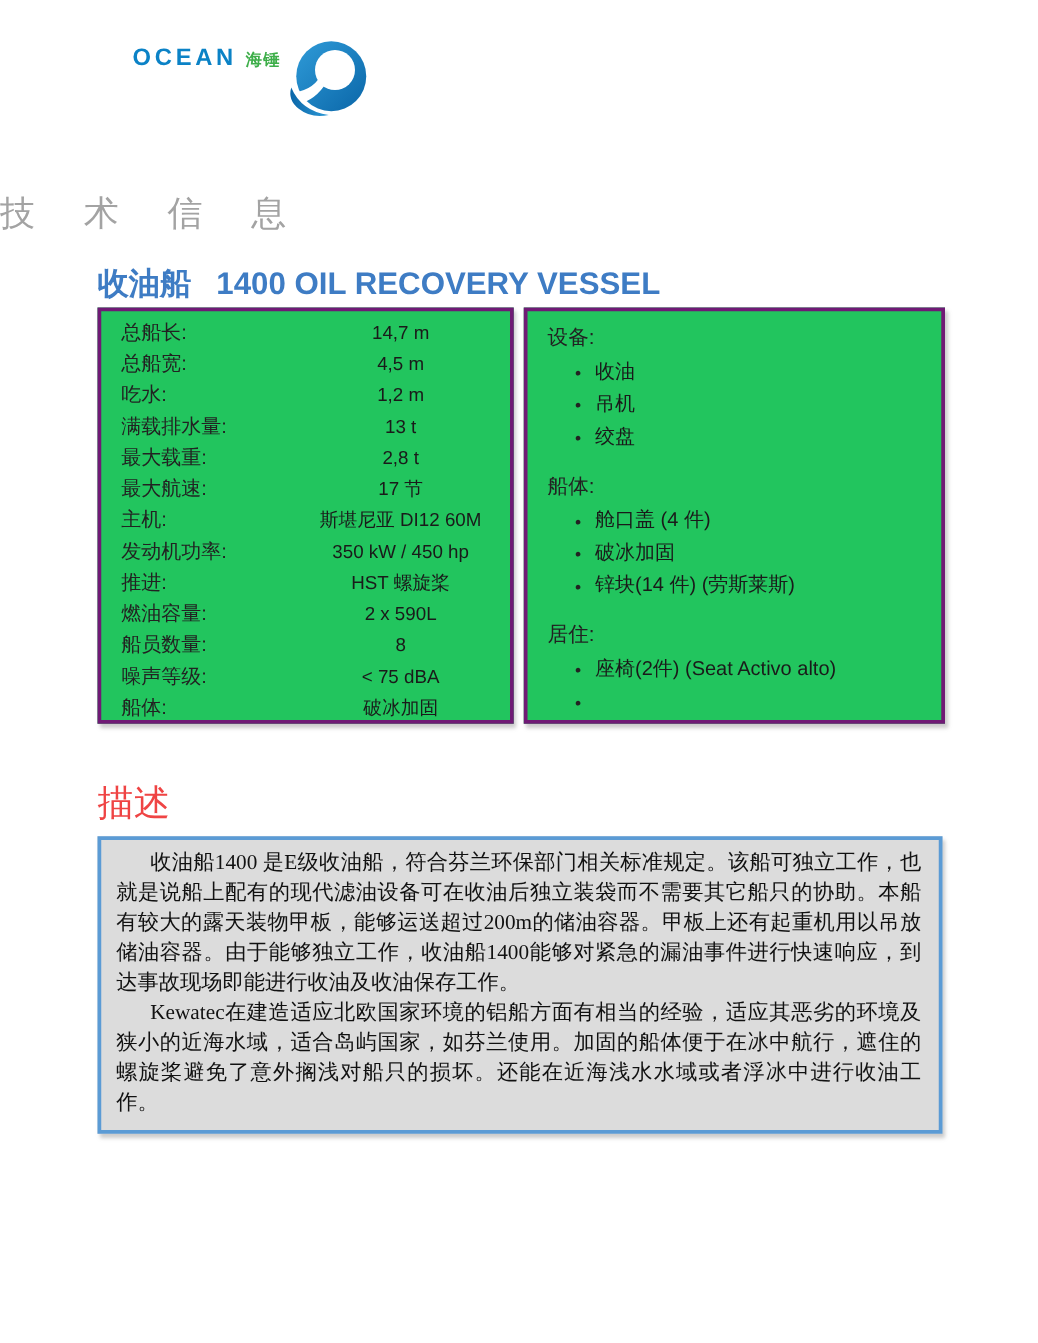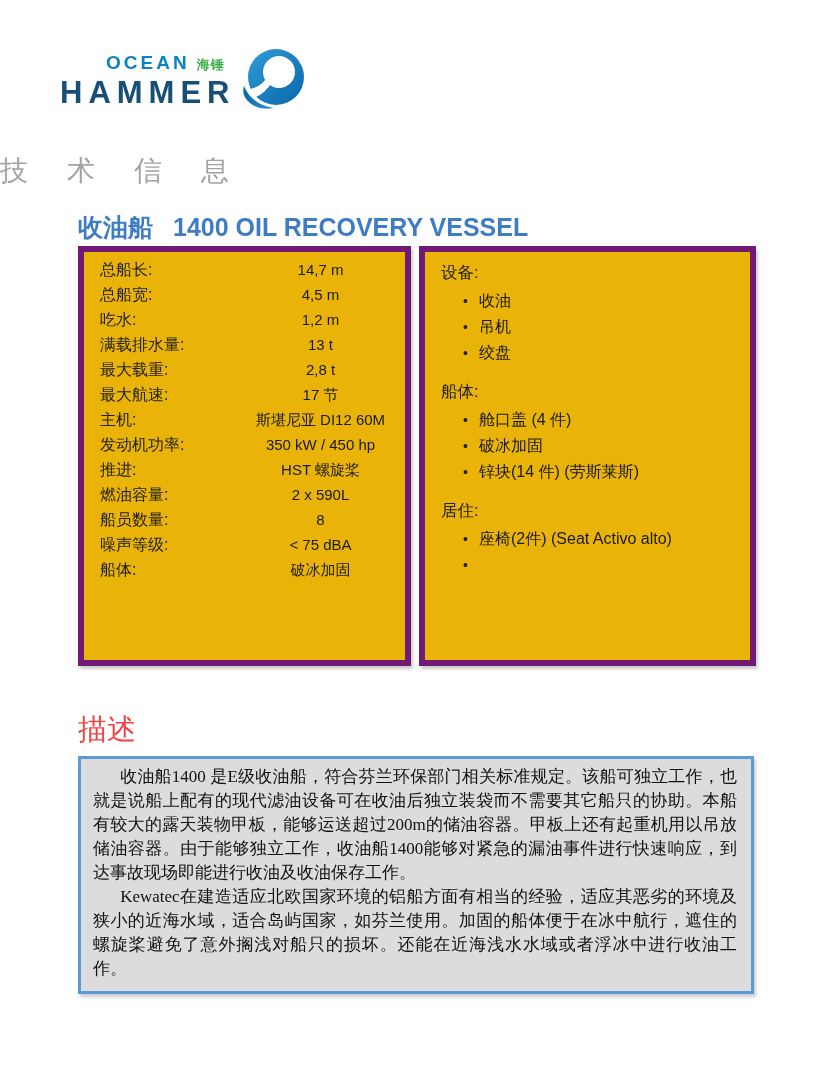--- a/index.html
+++ b/index.html
@@ -1,41 +1,41 @@
 <!DOCTYPE html>
 <html><head>
 <meta charset="utf-8">
 <style>
   * { margin:0; padding:0; box-sizing:border-box; }
   html,body { width:830px; height:1074px; background:#ffffff; overflow:hidden; }
   body { font-family:"Liberation Sans","DejaVu Sans",sans-serif; color:#1a1a1a; }
 
   
-  .logo { position:absolute; left:60px; top:52px; display:flex; align-items:flex-start;text-align:right; }
+  .logo { position:absolute; left:60px; top:36px; display:flex; align-items:flex-start;text-align:right; }
   .logo-text { display:flex; flex-direction:column; }
   .logo-line1 { display:flex; align-items:baseline; gap:7px; margin-left:46px; }
   .logo-ocean { color:#0b82c6; font-weight:bold; font-size:19px; letter-spacing:3px; }
   .logo-cn { color:#3dae49; font-weight:bold; font-size:13px; letter-spacing:1px; }
   .logo-hammer { color:#174f77; font-weight:bold; font-size:31px; letter-spacing:6px; margin-top:1px; }
   .logo-icon { margin-left:4px; margin-top:-4px; }
 
   
   .page-title { margin-top:152px; text-align:left;
     font-family:"Liberation Serif","DejaVu Serif",serif;
     font-size:28px; color:#a3a3a3; letter-spacing:16px; font-weight:500; }
 
   
   .content { position:absolute; left:78px; top:0; width:678px; }
 
   .section-heading { margin-top:212px; font-weight:bold; font-size:25px; color:#3e7cc4; line-height:1.2; }
   .section-heading .cn { margin-right:20px; }
 
   
   .panels { display:flex; gap:8px; margin-top:4px; }
-  .panel { background:#eab308; border:6px solid #701a75; height:420px;
+  .panel { background:#22c55e; border:3px solid #701a75; height:333px;
            box-shadow:2px 3px 3px rgba(110,110,110,0.35); }
   .panel.specs { width:333px; padding:8px 14px 6px 16px; }
   .panel.features { width:337px; padding:10px 8px 6px 16px; }
 
   .spec-row { display:flex; align-items:baseline; margin-bottom:5px; line-height:20px; }
   .spec-row.tight { margin-bottom:1px; }
   .spec-label { width:150px; font-size:16px; color:#222; }
   .spec-value { flex:1; text-align:center; font-size:15px; color:#1a1a1a; }
 
   .feature-group { margin-bottom:18px; }
@@ -55,21 +55,20 @@
 </style>
 </head>
 <body>
 
 <div class="logo">
   <div class="logo-text">
     <div class="logo-line1">
       <span class="logo-ocean">OCEAN</span>
       <span class="logo-cn">海锤</span>
     </div>
-    <div class="logo-hammer">HAMMER</div>
   </div>
   <div class="logo-icon">
     <svg width="68" height="64" viewBox="0 0 68 64">
       <defs>
         <linearGradient id="lg1" x1="0" y1="0" x2="1" y2="1">
           <stop offset="0" stop-color="#2f9bd8"></stop>
           <stop offset="1" stop-color="#0a66a8"></stop>
         </linearGradient>
         <linearGradient id="lg2" x1="0" y1="0" x2="1" y2="0">
           <stop offset="0" stop-color="#0a66a8"></stop>

